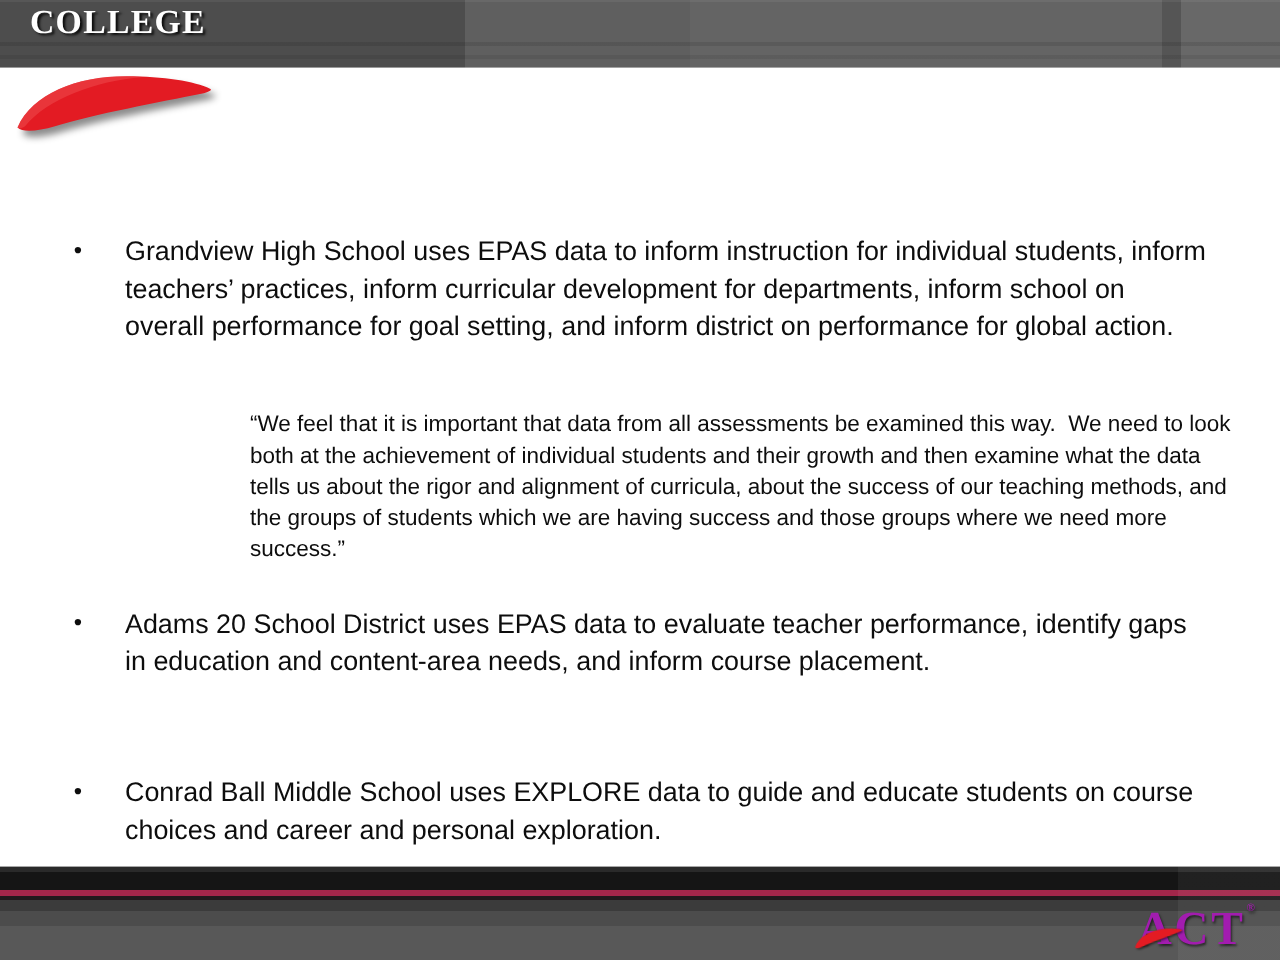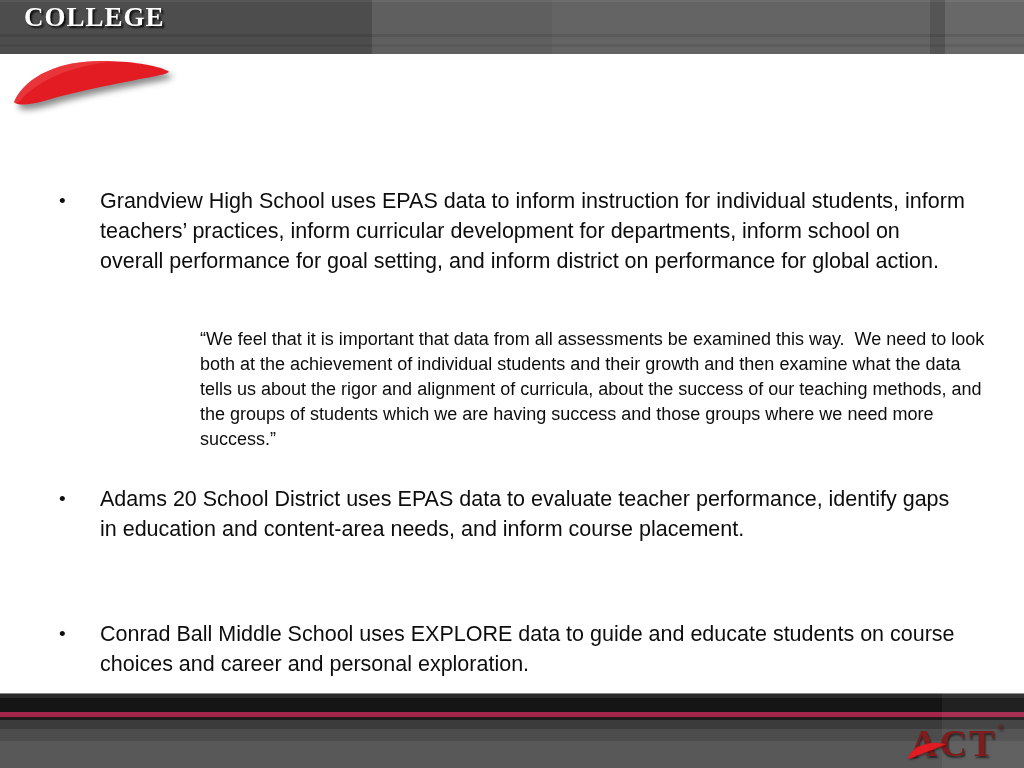--- a/index.html
+++ b/index.html
@@ -110,21 +110,21 @@
         #4c4c4c 36px 48px,
         #585858 48px 75px);
   }
   .act-logo {
     position: absolute;
     right: 18px; top: 721px;
     font-family: "Liberation Serif", serif;
     font-weight: bold;
     font-size: 38px;
     letter-spacing: 2px;
-    color: #7f1d1d;
+    color: #a21caf;
     text-shadow: 1px 2px 2px rgba(0,0,0,0.6);
   }
   .act-logo .reg {
     font-size: 9px;
     vertical-align: 26px;
     margin-left: 1px;
   }
   .swoosh-small {
     position: absolute;
     left: -5px; top: 22px;

